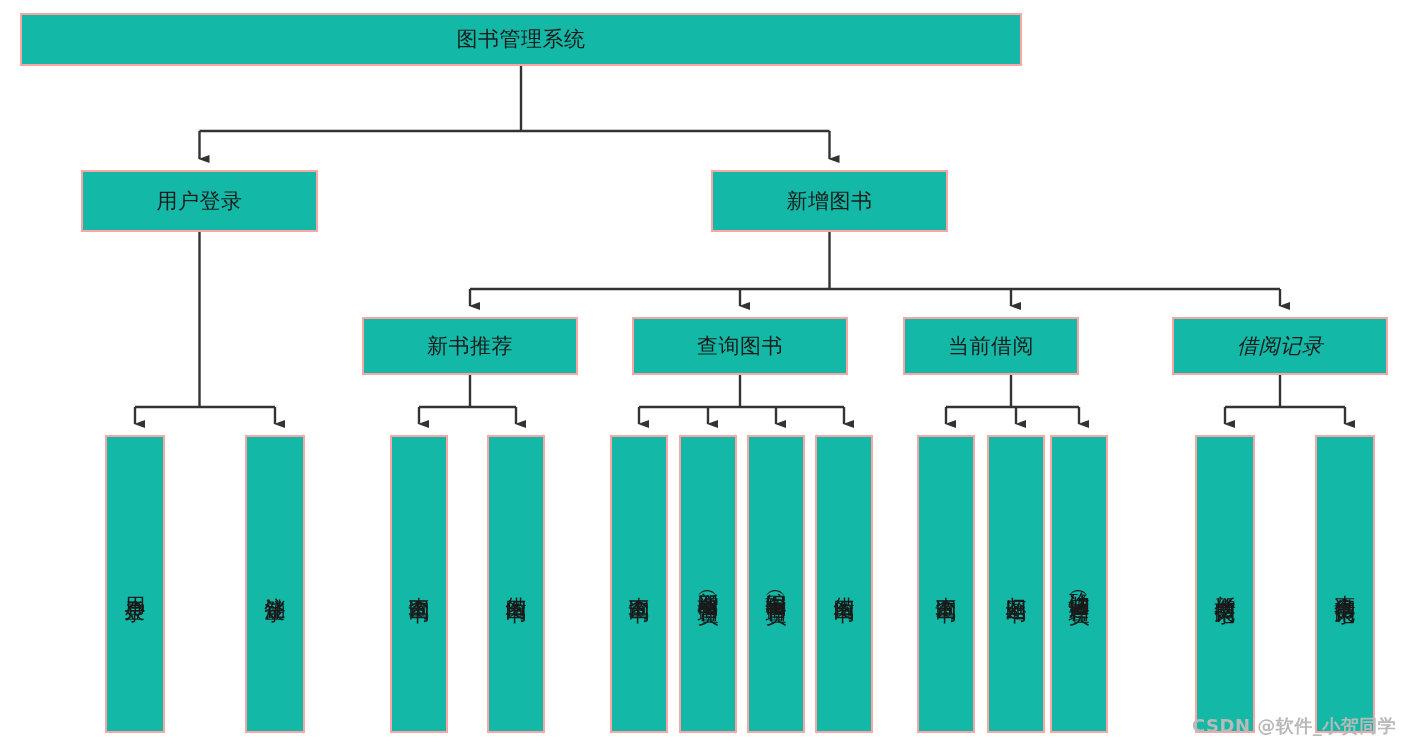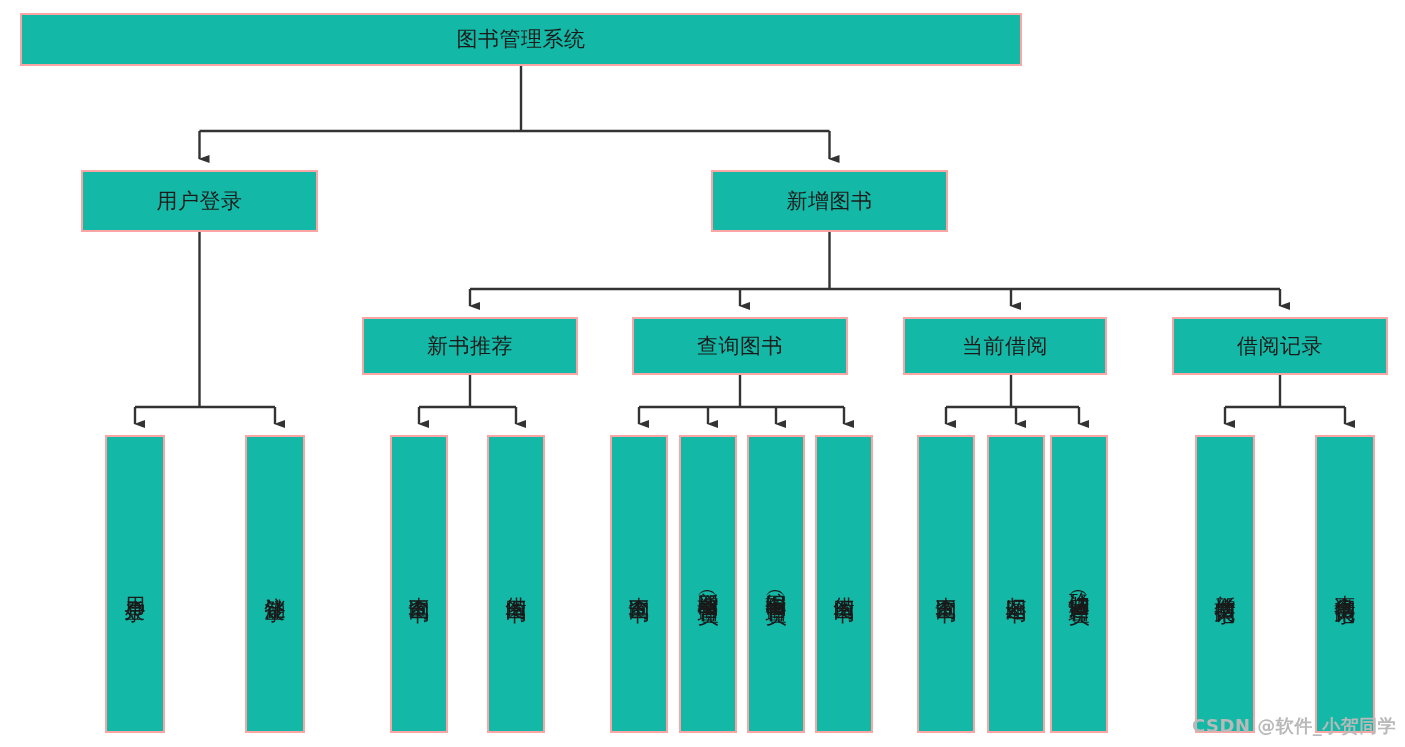--- a/index.html
+++ b/index.html
@@ -117,24 +117,24 @@
       </div>
       <div class="node branch" style="left: 711px; top: 170px; width: 237px; height: 62px;">
         <span class="node-label">新增图书</span>
       </div>
       <div class="node branch" style="left: 362px; top: 317px; width: 216px; height: 58px;">
         <span class="node-label">新书推荐</span>
       </div>
       <div class="node branch" style="left: 632px; top: 317px; width: 216px; height: 58px;">
         <span class="node-label">查询图书</span>
       </div>
-      <div class="node branch" style="left: 903px; top: 317px; width: 204px; height: 58px;">
+      <div class="node branch" style="left: 903px; top: 317px; width: 176px; height: 58px;">
         <span class="node-label">当前借阅</span>
       </div>
-      <div class="node branch" style="left: 1172px; top: 317px; width: 216px; height: 58px;">
+      <div class="node branch" style="left: 1172px; top: 317px; width: 216px; height: 58px; font-style: italic;">
         <span class="node-label">借阅记录</span>
       </div>
       <div class="node leaf" style="left: 105px; top: 435px; width: 60px; height: 298px;">
         <span class="node-label">用户登录</span>
       </div>
       <div class="node leaf" style="left: 245px; top: 435px; width: 60px; height: 298px;">
         <span class="node-label">注销登录</span>
       </div>
       <div class="node leaf" style="left: 390px; top: 435px; width: 58px; height: 298px;">
         <span class="node-label">查询图书</span>

